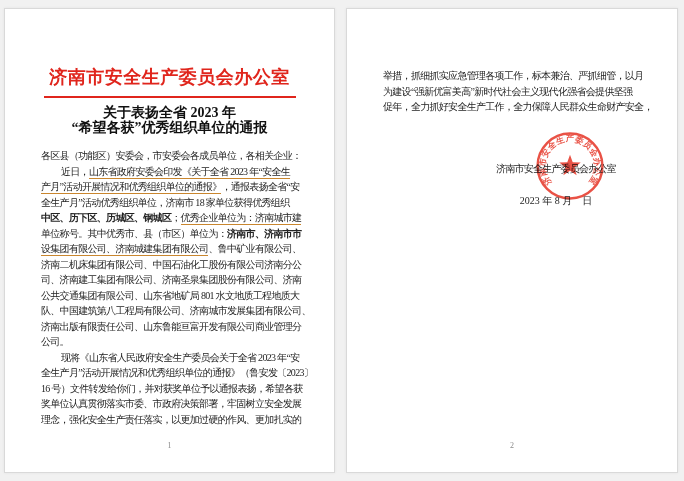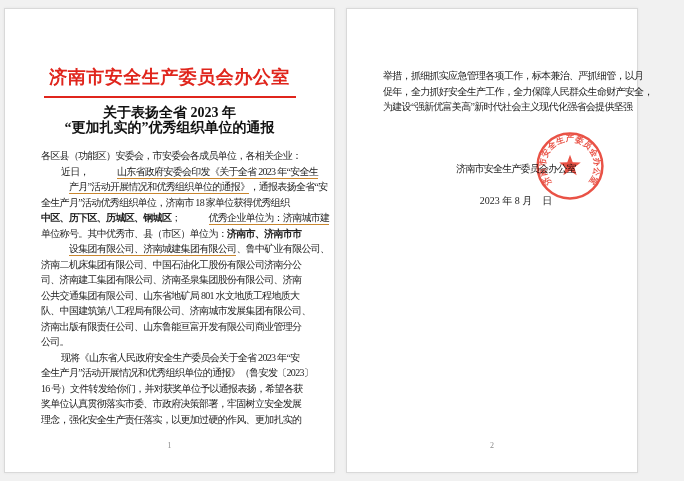--- a/index.html
+++ b/index.html
@@ -18,21 +18,21 @@
   .page{
     position:absolute;
     top:8px;
     height:465px;
     background:#ffffff;
     border:1px solid #d9d9d9;
     box-shadow:0 0 3px rgba(0,0,0,0.06);
     text-decoration:underline;
   }
   .page-left{left:4px;width:331px;}
-  .page-right{left:346px;width:292px;}
+  .page-right{left:346px;width:332px;}
 
   .red-title{
     position:absolute;
     left:0;right:0;
     top:56px;
     text-align:center;
     color:var(--red);
     font-weight:bold;
     font-size:18px;
     letter-spacing:0.5px;
@@ -70,21 +70,20 @@
   .line{
     height:15.5px;
     line-height:15.5px;
     white-space:nowrap;
   }
   .line .indent{display:inline-block;width:20px;}
   .seg-b{font-weight:bold;}
   .seg-u{
     border-bottom:1px solid var(--underline);
     padding-bottom:1px;
-    margin-left:28px;
   }
   .pageno{
     position:absolute;
     left:0;right:0;
     top:432px;
     text-align:center;
     font-size:8px;
     color:#8a8a8a;
   }
   .sig-block{
@@ -113,21 +112,21 @@
   }
 </style>
 </head>
 <body>
 
 <div class="page page-left">
   <div class="red-title">济南市安全生产委员会办公室</div>
   <div class="red-rule"></div>
   <div class="doc-title">
     <div>关于表扬全省 2023 年</div>
-    <div>“更加扎实的”优秀组织单位的通报</div>
+    <div>“希望各获”优秀组织单位的通报</div>
   </div>
   <div class="body-block p1-body" id="p1-body">
       <div class="line"><span>各区县（功能区）安委会，市安委会各成员单位，各相关企业：</span></div>
       <div class="line"><span class="indent"></span><span>近日，</span><span class="seg-u">山东省政府安委会印发《关于全省 2023 年“安全生</span></div>
       <div class="line"><span class="seg-u">产月”活动开展情况和优秀组织单位的通报》</span><span>，通报表扬全省“安</span></div>
       <div class="line"><span>全生产月”活动优秀组织单位，济南市 18 家单位获得优秀组织</span></div>
       <div class="line"><span class="seg-b">中区、历下区、历城区、钢城区</span><span>；</span><span class="seg-u">优秀企业单位为：济南城市建</span></div>
       <div class="line"><span>单位称号。其中优秀市、县（市区）单位为：</span><span class="seg-b">济南市、济南市市</span></div>
       <div class="line"><span class="seg-u">设集团有限公司、济南城建集团有限公司</span><span>、鲁中矿业有限公司、</span></div>
       <div class="line"><span>济南二机床集团有限公司、中国石油化工股份有限公司济南分公</span></div>
@@ -141,22 +140,22 @@
       <div class="line"><span>16 号）文件转发给你们，并对获奖单位予以通报表扬，希望各获</span></div>
       <div class="line"><span>奖单位认真贯彻落实市委、市政府决策部署，牢固树立安全发展</span></div>
       <div class="line"><span>理念，强化安全生产责任落实，以更加过硬的作风、更加扎实的</span></div>
     </div>
   <div class="pageno">1</div>
 </div>
 
 <div class="page page-right">
   <div class="body-block p2-body" id="p2-body">
       <div class="line"><span>举措，抓细抓实应急管理各项工作，标本兼治、严抓细管，以月</span></div>
+      <div class="line"><span>为建设“强新优富美高”新时代社会主义现代化强省会提供坚强</span></div>
       <div class="line"><span>促年，全力抓好安全生产工作，全力保障人民群众生命财产安全，</span></div>
-      <div class="line"><span>为建设“强新优富美高”新时代社会主义现代化强省会提供坚强</span></div>
     </div>
 
   <div class="sig-block">
     <div>济南市安全生产委员会办公室</div>
     <div class="sig-date">2023 年 8 月　日</div>
   </div>
 
   <svg class="seal" viewBox="0 0 68 68" aria-hidden="true">
     <circle cx="34" cy="34" r="31.5" fill="none" stroke="#e63a2c" stroke-width="2.4"></circle>
     <polygon fill="#e63a2c" points="34,23 36.65,30.36 44.46,30.60 38.28,35.39 40.47,42.90 34,38.5 27.53,42.90 29.72,35.39 23.54,30.60 31.35,30.36"></polygon>

